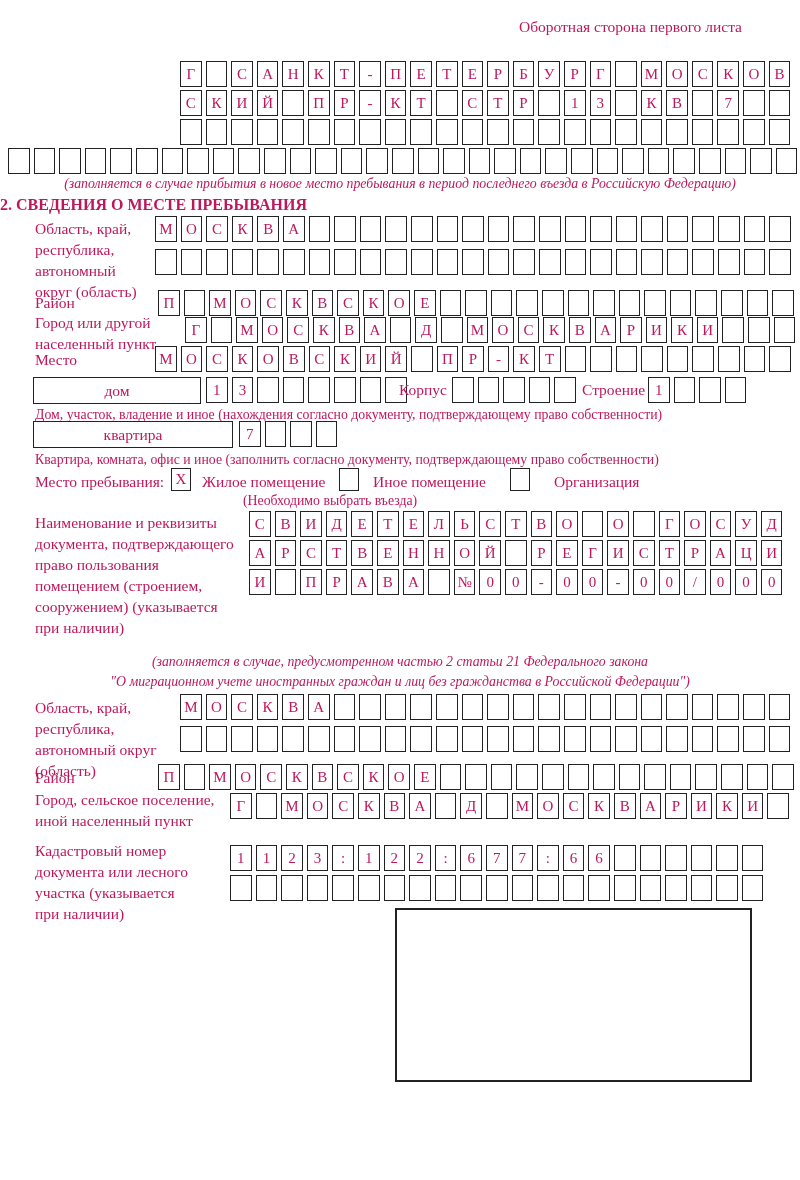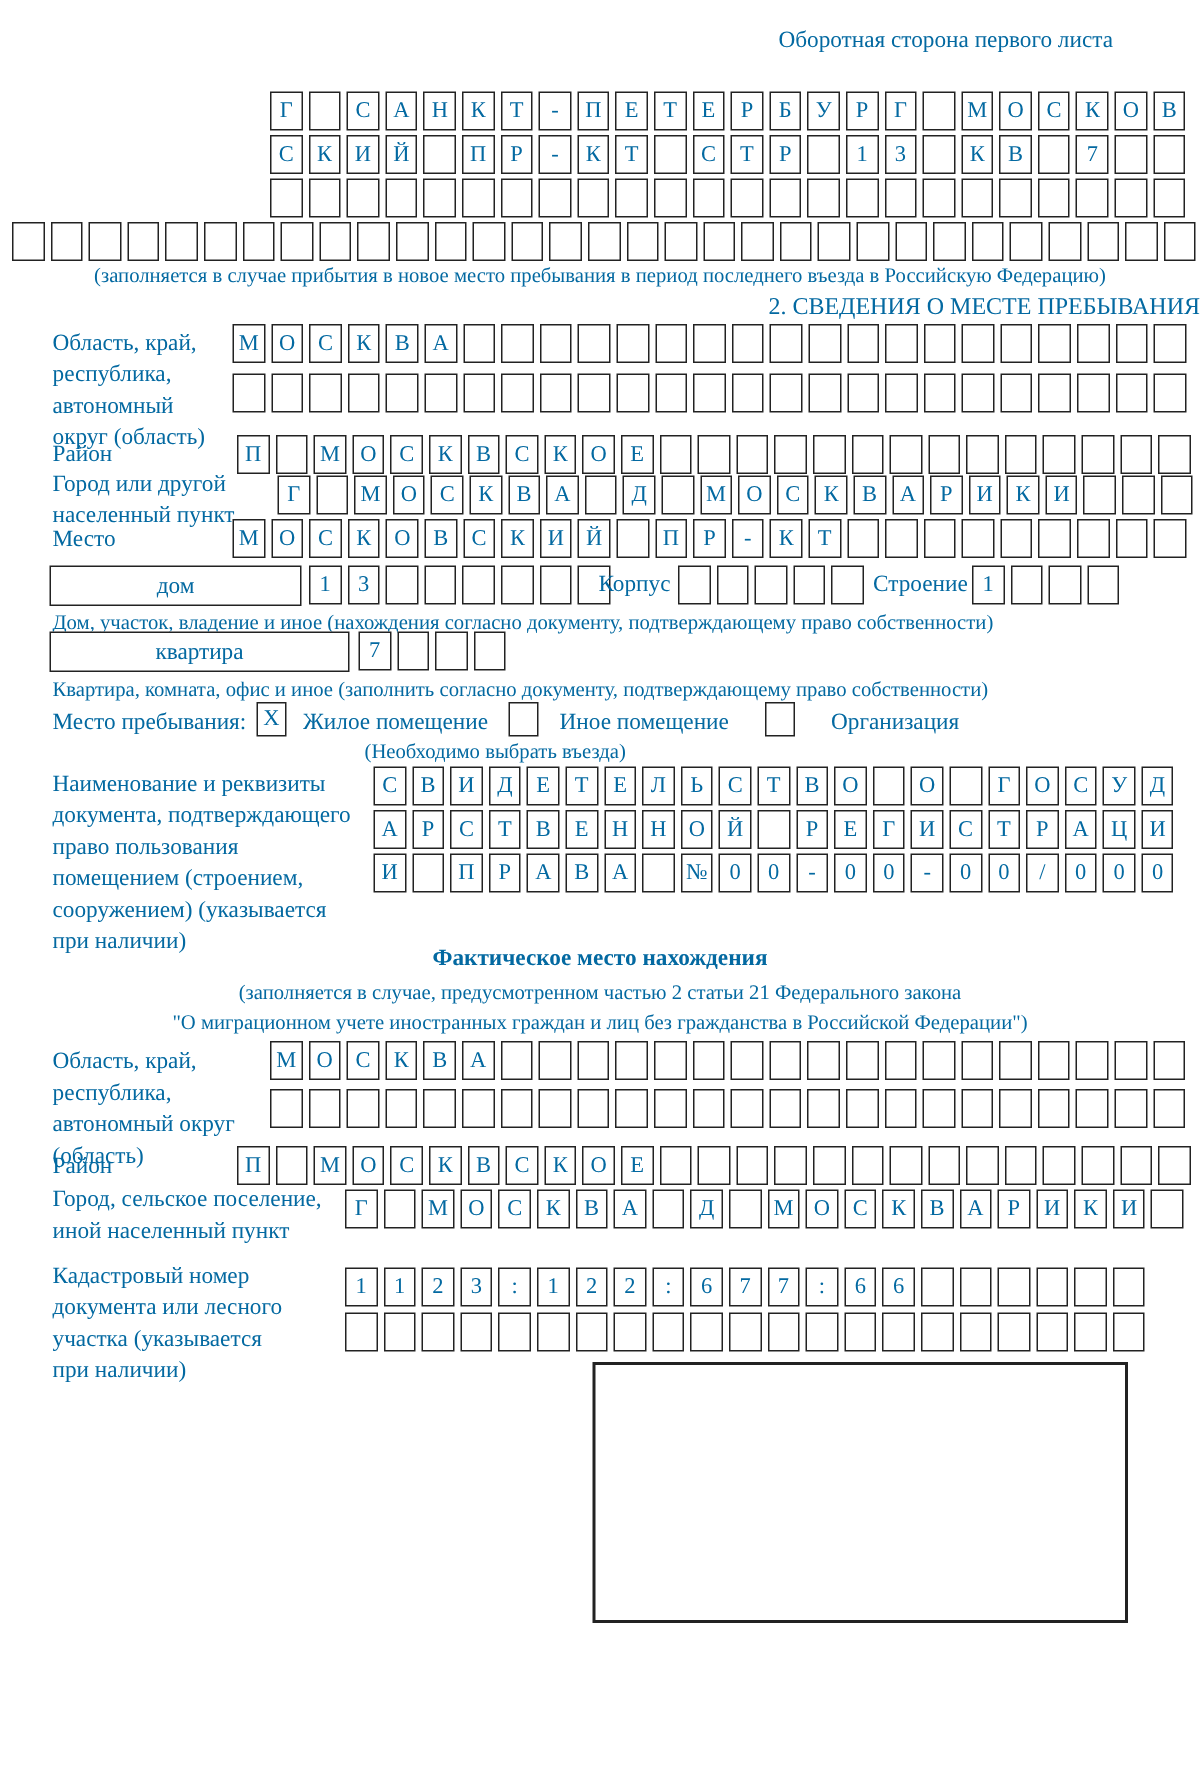--- a/index.html
+++ b/index.html
@@ -1,24 +1,24 @@
 <!DOCTYPE html>
 <html><head>
 <meta charset="utf-8">
 <style>
   html,body{margin:0;padding:0;background:#ffffff;}
   .page{
     position:relative;width:800px;height:1180px;background:#ffffff;
-    font-family:"Liberation Serif","DejaVu Serif",serif;color:#0369a1;overflow:hidden;
+    font-family:"Liberation Serif","DejaVu Serif",serif;color:#be185d;overflow:hidden;
   }
   .hnote{position:absolute;top:18px;right:58px;font-size:15.5px;}
   .lbl{position:absolute;font-size:15.5px;line-height:21px;white-space:pre-line;}
   .cap{position:absolute;font-size:13.8px;}
-  .center{left:0;width:800px;text-align:center;}
-  .ttl{position:absolute;left:0;width:800px;text-align:right;font-weight:normal;font-size:16px;}
+  .center{left:0;width:800px;text-align:center;font-style:italic;}
+  .ttl{position:absolute;left:0;width:800px;text-align:left;font-weight:bold;font-size:16px;}
   .ttl2{position:absolute;left:0;width:800px;text-align:center;font-weight:bold;font-size:15.5px;}
   .cells{position:absolute;display:flex;gap:4px;}
   .cell{
     width:21.6px;height:26px;border:1.5px solid #222;box-sizing:border-box;flex:0 0 auto;
     display:flex;align-items:center;justify-content:center;font-size:15px;background:#fff;
   }
   .wbox{
     position:absolute;height:27px;border:1.5px solid #222;box-sizing:border-box;
     display:flex;align-items:center;justify-content:center;font-size:15.5px;background:#fff;
   }
@@ -412,21 +412,20 @@
       <span class="cell">0</span>
       <span class="cell">-</span>
       <span class="cell">0</span>
       <span class="cell">0</span>
       <span class="cell">/</span>
       <span class="cell">0</span>
       <span class="cell">0</span>
       <span class="cell">0</span>
     </div>
 
-  <div class="ttl2" style="top:630px">Фактическое место нахождения</div>
   <div class="cap center" style="top:654px">(заполняется в случае, предусмотренном частью 2 статьи 21 Федерального закона</div>
   <div class="cap center" style="top:674px">"О миграционном учете иностранных граждан и лиц без гражданства в Российской Федерации")</div>
 
   <div class="lbl" style="left:35px;top:697px">Область, край,
 республика,
 автономный округ
 (область)</div>
   <div class="cells" style="left:180px;top:694px">
       <span class="cell">М</span>
       <span class="cell">О</span>

